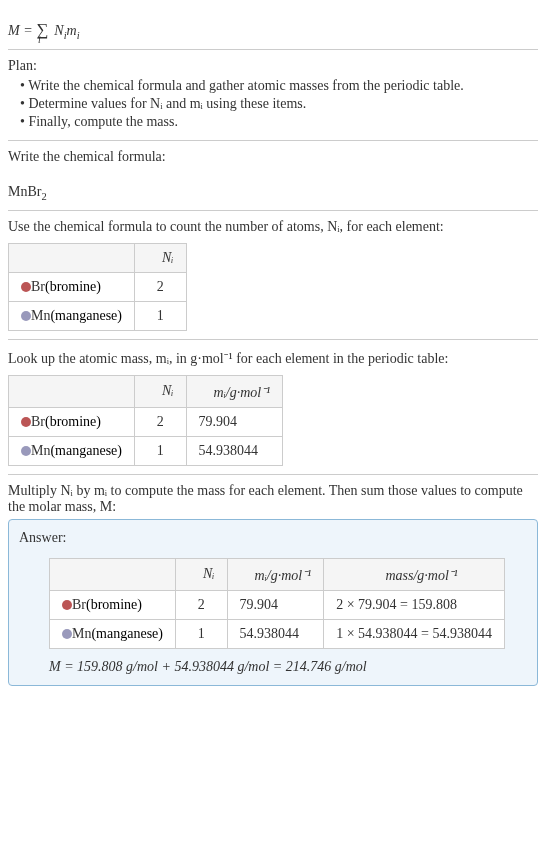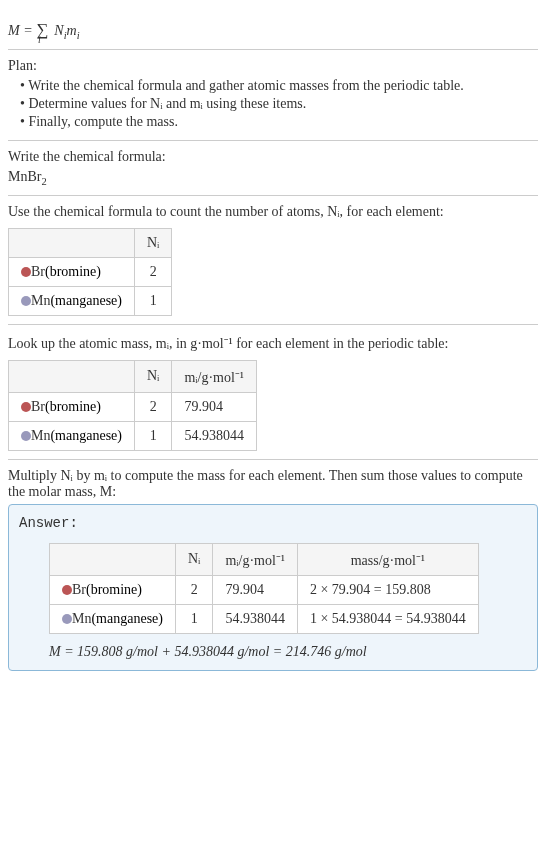--- a/index.html
+++ b/index.html
@@ -15,34 +15,36 @@
       border-bottom: 1px solid #ccc;
       padding: 8px 0;
     }
     .section:last-of-type { border-bottom: none; }
     .formula-line {
       font-style: italic;
       margin-top: 4px;
     }
     .plan-list { margin-top: 4px; }
     .plan-item { margin: 2px 12px; }
-    .chem-formula { margin-top: 4px; }
+    .chem-formula { margin-top: 19px; }
     sub { font-size: 0.75em; vertical-align: sub; }
     table {
       border-collapse: collapse;
       margin-top: 8px;
     }
     th, td {
       border: 1px solid #ccc;
       padding: 6px 12px;
       text-align: left;
       font-weight: normal;
     }
     th {
       background: #f5f5f5;
+      font-style: italic;
+      padding-left: 27px;
     }
     td.center, th.center { text-align: center; }
     .element-cell {
       display: flex;
       align-items: center;
       gap: 0;
     }
     .element-dot {
       width: 10px;
       height: 10px;
@@ -54,21 +56,21 @@
       border: 1px solid #8bb8d8;
       border-radius: 4px;
       background: #eef5fb;
       padding: 10px;
       margin-top: 4px;
     }
     .answer-box table {
       background: #fff;
       margin-left: 30px;
     }
-    .answer-label { margin-bottom: 12px; font-family: Liberation Mono, monospace; }
+    .answer-label { margin-bottom: 12px; }
     .answer-sum {
       margin-top: 10px;
       margin-left: 30px;
       font-style: italic;
     }
     .intro-text { margin-bottom: 4px; }
     .sigma { font-size: 1.2em; position: relative; }
     .sigma-sub { font-size: 0.7em; position: relative; top: 8px; left: -10px; font-style: italic; }
     .eq-M { font-style: italic; }
   </style>

